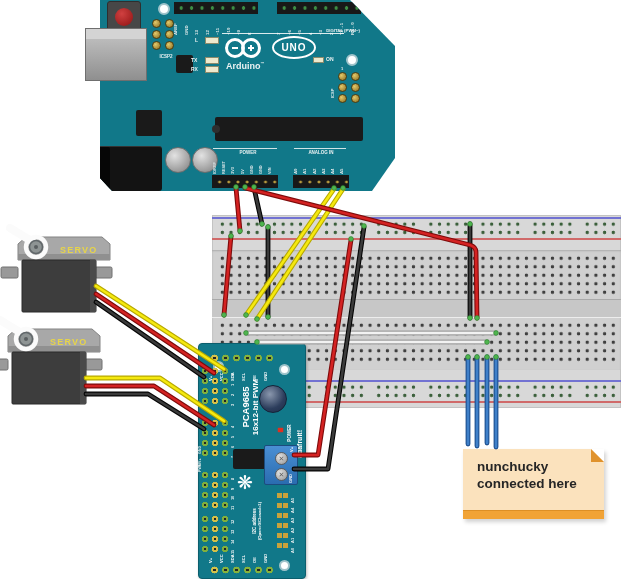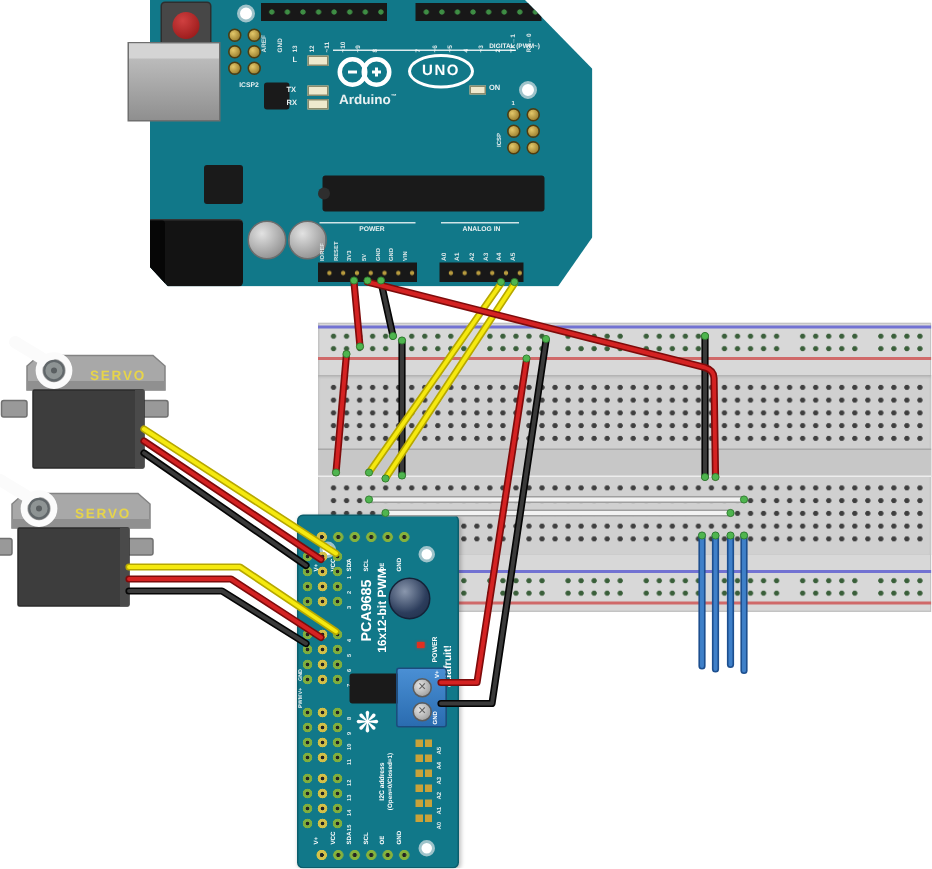--- a/index.html
+++ b/index.html
@@ -99,20 +99,24 @@
     <div class="abs red-line" style="top:23px;"></div>
     <div class="abs deck" style="left:0;top:35px;width:409px;height:120px;"></div>
     <div class="abs bank-dots" style="left:6px;top:39px;width:400px;height:43px;"></div>
     <div class="abs channel" style="left:0;top:84px;width:409px;height:17px;"></div>
     <div class="abs bank-dots" style="left:6px;top:106px;width:400px;height:43px;"></div>
     <div class="abs blue-line" style="top:165px;"></div>
     <div class="abs rail-dots" style="left:6px;top:168px;width:400px;height:17px;"></div>
     <div class="abs red-line" style="top:186px;"></div>
   </div>
 
+  <div class="abs note">
+    <div class="strip"></div>
+    <div class="txt">nunchucky connected here</div>
+  </div>
 
   <div class="abs ard">
     <div class="abs" style="left:7px;top:1px;width:34px;height:33px;background:#474747;border-radius:3px;border:1px solid #2e2e2e;box-sizing:border-box;">
       <div class="abs" style="left:7px;top:6px;width:18px;height:18px;border-radius:50%;background:radial-gradient(circle at 38% 32%,#d04040,#8e1212);"></div>
     </div>
     <div class="slabel" style="left:7px;top:35px;width:34px;font-size:4.5px;text-align:center;">RESET</div>
     <div class="abs hole" style="left:58px;top:3px;width:12px;height:12px;"></div>
 
     <div class="abs icsp-grid" style="left:52px;top:19px;">
       <i></i>

